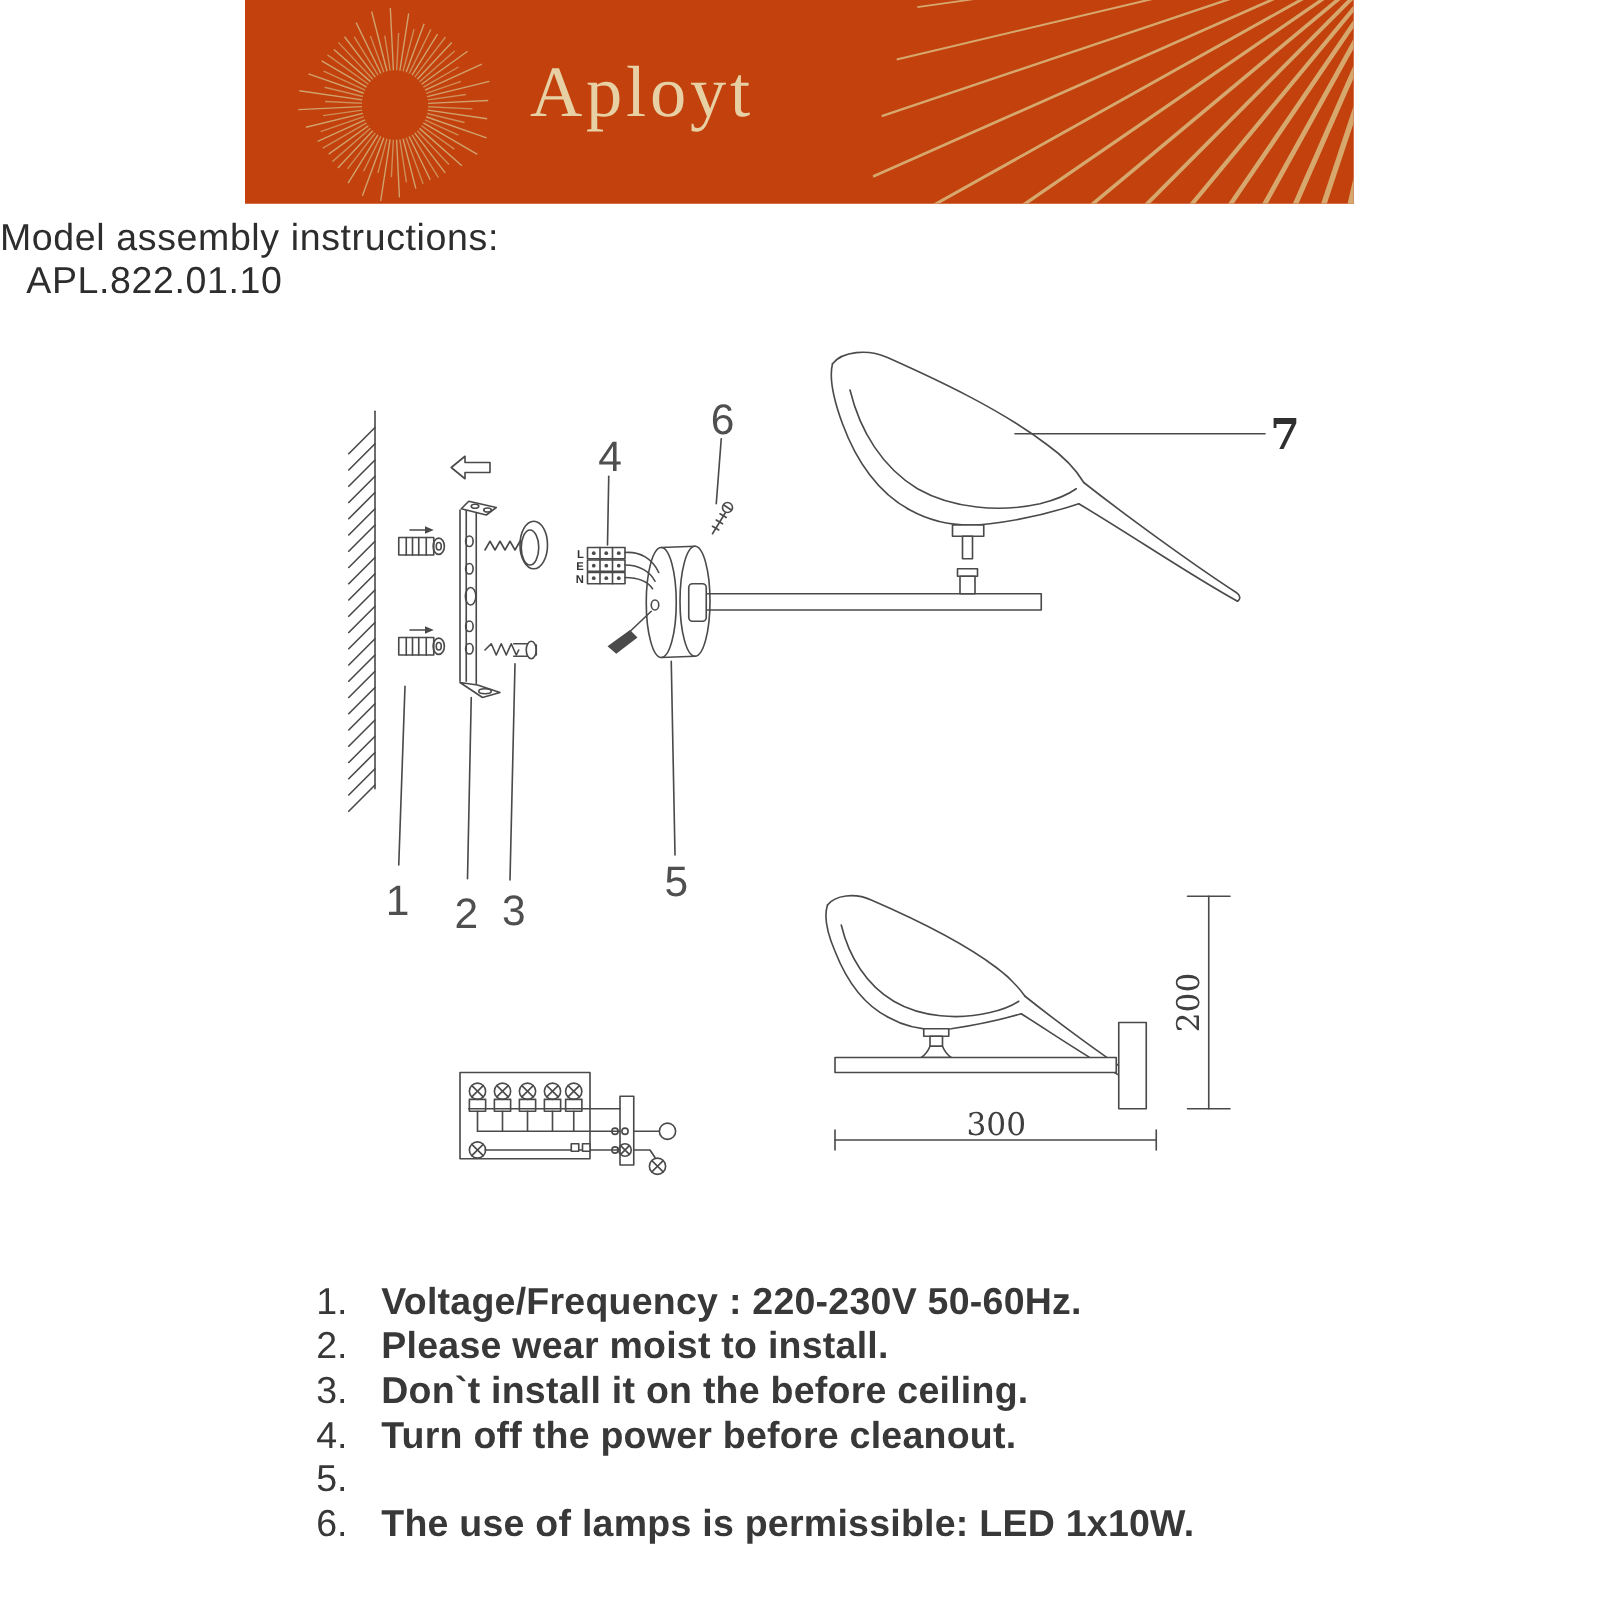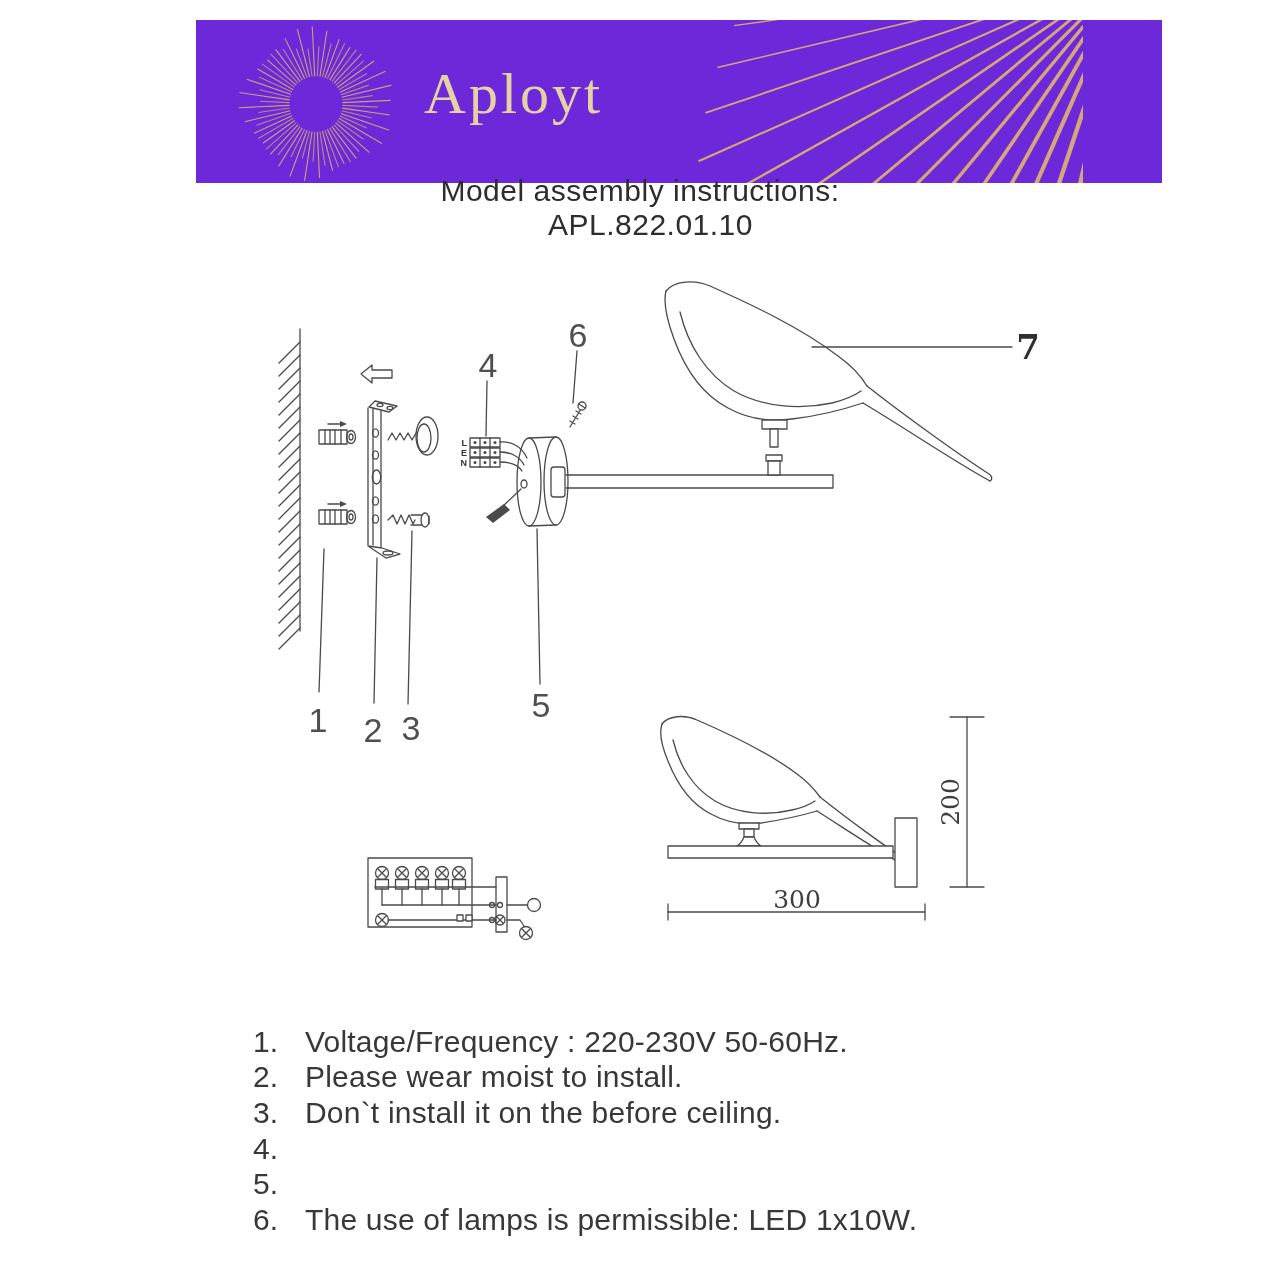--- a/index.html
+++ b/index.html
@@ -1,41 +1,41 @@
 <!DOCTYPE html>
 <html><head>
 <meta charset="utf-8">
 <style>
   html,body{margin:0;padding:0;background:#ffffff;}
   .page{position:relative;width:1280px;height:1280px;background:#ffffff;overflow:hidden;
         font-family:"Liberation Sans", sans-serif;}
   
-  .banner{position:absolute;left:196px;top:0;width:966px;height:163px;background:#6d28d9;overflow:hidden;margin-top:20px;}
+  .banner{position:absolute;left:196px;top:0;width:887px;height:163px;background:#c2410c;overflow:hidden;}
   .banner svg{position:absolute;left:0;top:0;}
   .brand{position:absolute;left:228px;top:40px;font-family:"Liberation Serif", serif;
          font-size:58px;font-weight:400;color:#e7d0a4;letter-spacing:3px;}
   
-  .title-block{position:absolute;left:0;top:174px;width:1280px;text-align:center;color:#2d2d2d;}
+  .title-block{position:absolute;left:0;top:174px;width:1280px;text-align:left;color:#2d2d2d;}
   .title-block .h1{font-size:30px;line-height:34px;letter-spacing:.5px;}
   .title-block .h2{font-size:30px;line-height:34px;letter-spacing:.5px;margin-left:21px;}
   
   svg.diagram{position:absolute;left:0;top:0;}
   svg.diagram *{vector-effect:none;}
   .ln{stroke:#4a4a4a;stroke-width:1.3;fill:none;stroke-linecap:round;stroke-linejoin:round;}
   .lnf{stroke:#4a4a4a;stroke-width:1.3;fill:#ffffff;stroke-linejoin:round;}
   .fill{fill:#4a4a4a;stroke:none;}
   .num{font-family:"Liberation Sans", sans-serif;font-size:34px;fill:#4f4f4f;}
   .num7{font-family:"DejaVu Serif", serif;font-size:34px;font-weight:bold;fill:#2f2f2f;}
   .dim{font-family:"DejaVu Serif", serif;font-size:25px;fill:#3f3f3f;}
   .tlabel{font-family:"Liberation Sans", sans-serif;font-size:9px;font-weight:bold;fill:#333;}
   
   .instructions{position:absolute;left:253px;top:1024px;color:#383838;font-size:30px;}
   .instr-row{display:flex;height:35.6px;align-items:center;}
   .instr-num{width:52px;flex:0 0 52px;}
-  .instr-text{white-space:nowrap;letter-spacing:.2px;}
+  .instr-text{white-space:nowrap;letter-spacing:.2px;font-weight:bold;}
 </style>
 </head>
 <body>
 
 <div class="page">
 
   <div class="banner">
     <svg id="sunburst" width="887" height="163">
         <line x1="146.4668819004666" y1="85.39067038495662" x2="181.9225161444879" y2="87.09870849478206" stroke="#d2a873" stroke-width="1.1" opacity="0.75"></line>
         <line x1="146.20961802591026" y1="88.10789240813432" x2="193.7472180506742" y2="95.00815945294096" stroke="#d2a873" stroke-width="1.1" opacity="0.9500000000000001"></line>
@@ -362,20 +362,21 @@
     <div class="instr-row">
       <span class="instr-num">2.</span>
       <span class="instr-text">Please wear moist to install.</span>
     </div>
     <div class="instr-row">
       <span class="instr-num">3.</span>
       <span class="instr-text">Don`t install it on the before ceiling.</span>
     </div>
     <div class="instr-row">
       <span class="instr-num">4.</span>
+      <span class="instr-text">Turn off the power before cleanout.</span>
     </div>
     <div class="instr-row">
       <span class="instr-num">5.</span>
     </div>
     <div class="instr-row">
       <span class="instr-num">6.</span>
       <span class="instr-text">The use of lamps is permissible: LED 1x10W.</span>
     </div>
   </div>
 </div>

